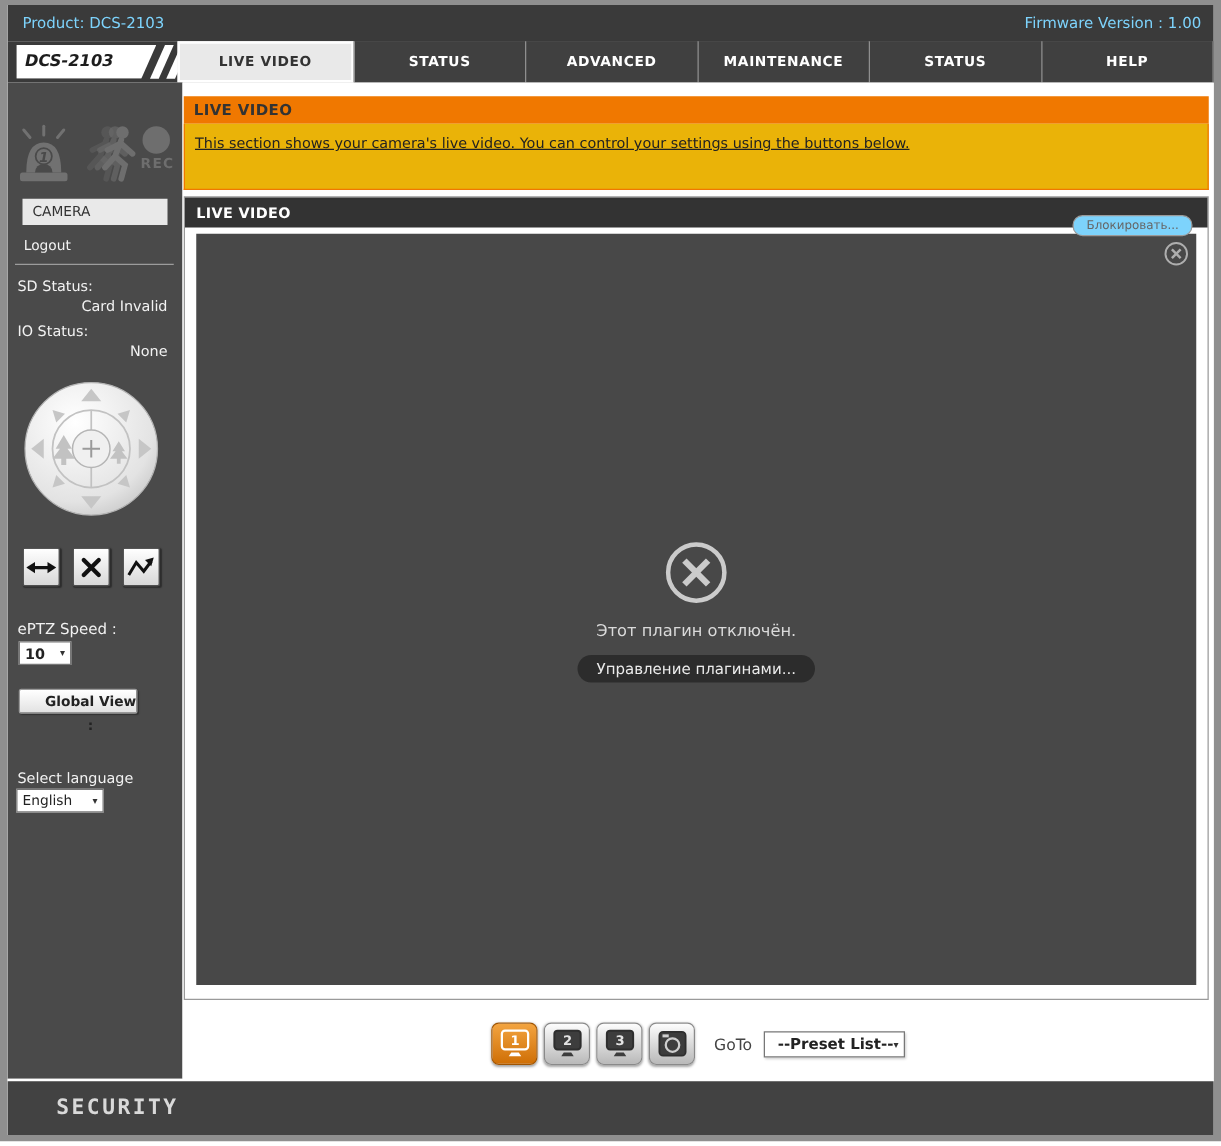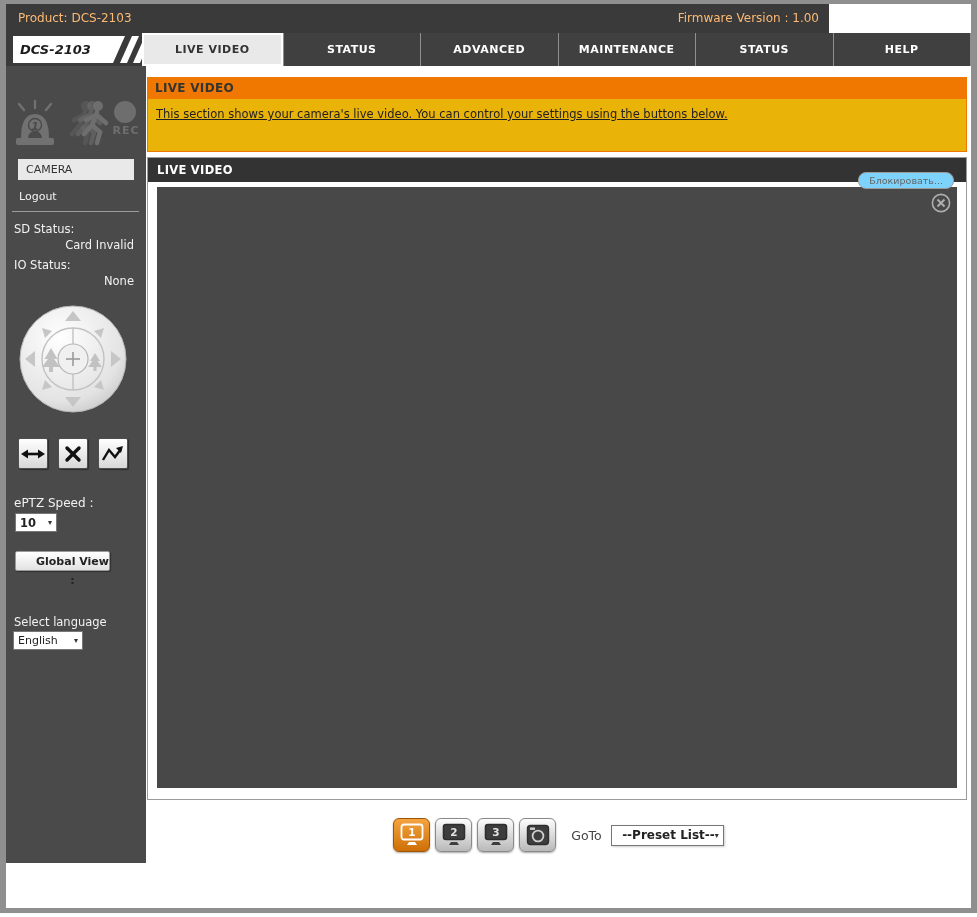--- a/index.html
+++ b/index.html
@@ -4,21 +4,21 @@
 <style>
   * { margin:0; padding:0; box-sizing:border-box; }
   body {
     width:977px; height:917px; position:relative; background:#ffffff;
     font-family:"DejaVu Sans","Liberation Sans",sans-serif; overflow:hidden;
   }
   #frame { position:absolute; left:0; top:0; width:977px; height:913px; background:#8f8f8f; }
   #inner { position:absolute; left:6px; top:4px; width:965px; height:904px; background:#ffffff; overflow:hidden; }
 
   
-  .topbar { position:absolute; left:0; top:0; width:823px; height:29px; background:#3a3a3a; color:#fdba74; font-size:12px; }
+  .topbar { position:absolute; left:0; top:0; width:965px; height:29px; background:#3a3a3a; color:#7dd3fc; font-size:12px; }
   .topbar .prod { position:absolute; left:12px; top:0; line-height:29px; }
   .topbar .fw   { position:absolute; right:10px; top:0; line-height:29px; }
 
   
   .navbar { position:absolute; left:0; top:29px; width:965px; height:33px; background:#3a3a3a; }
   .logo-wrap { position:absolute; left:7px; top:3px; width:130px; height:27px; }
   .logo-box { position:absolute; left:0; top:0; width:112px; height:27px; background:#ffffff;
               clip-path:polygon(0 0,100% 0,calc(100% - 12px) 100%,0 100%);
               font-style:italic; font-weight:bold; font-size:13px; color:#1d1d1d; line-height:27px; padding-left:7px; }
   .stripe { position:absolute; top:0; width:7px; height:27px; background:#ffffff; transform:skewX(-24deg); }
@@ -245,20 +245,31 @@
         <div class="block-tab">Блокировать...</div>
         <div class="mini-close">
           <svg width="22" height="22" viewBox="0 0 22 22">
             <circle cx="11" cy="11" r="8.6" fill="none" stroke="#aeaeae" stroke-width="1.6"></circle>
             <g stroke="#aeaeae" stroke-width="2">
               <line x1="7.5" y1="7.5" x2="14.5" y2="14.5"></line>
               <line x1="14.5" y1="7.5" x2="7.5" y2="14.5"></line>
             </g>
           </svg>
         </div>
+        <div class="plug-center">
+          <svg width="54" height="54" viewBox="0 0 54 54">
+            <circle cx="27" cy="27" r="22.5" fill="none" stroke="#cbcbcb" stroke-width="3.6"></circle>
+            <g stroke="#cbcbcb" stroke-width="5">
+              <line x1="17.5" y1="17.5" x2="36.5" y2="36.5"></line>
+              <line x1="36.5" y1="17.5" x2="17.5" y2="36.5"></line>
+            </g>
+          </svg>
+          <div class="plug-msg">Этот плагин отключён.</div>
+          <div class="plug-btn">Управление плагинами...</div>
+        </div>
       </div>
     </div>
 
     <div class="controls">
       <div class="mbtn orange">
         <svg width="26" height="24" viewBox="0 0 26 24">
           <rect x="2.5" y="1.5" width="21" height="15" rx="2.5" fill="none" stroke="#ffffff" stroke-width="1.8"></rect>
           <path d="M10 19 L16 19 L18 22 L8 22 Z" fill="#ffffff"></path>
           <text x="13" y="13" text-anchor="middle" font-size="10.5" font-weight="bold" fill="#ffffff">1</text>
         </svg>
@@ -286,13 +297,16 @@
       </div>
       <span class="goto">GoTo</span>
       <div class="fakesel sel-preset">
         <span>--Preset List--</span>
         <span class="arr">▾</span>
       </div>
     </div>
   </div>
 
   <div class="gapline"></div>
+  <div class="footer">
+    <span class="brand">SECURITY</span>
+  </div>
 </div>
 
 </body></html>

